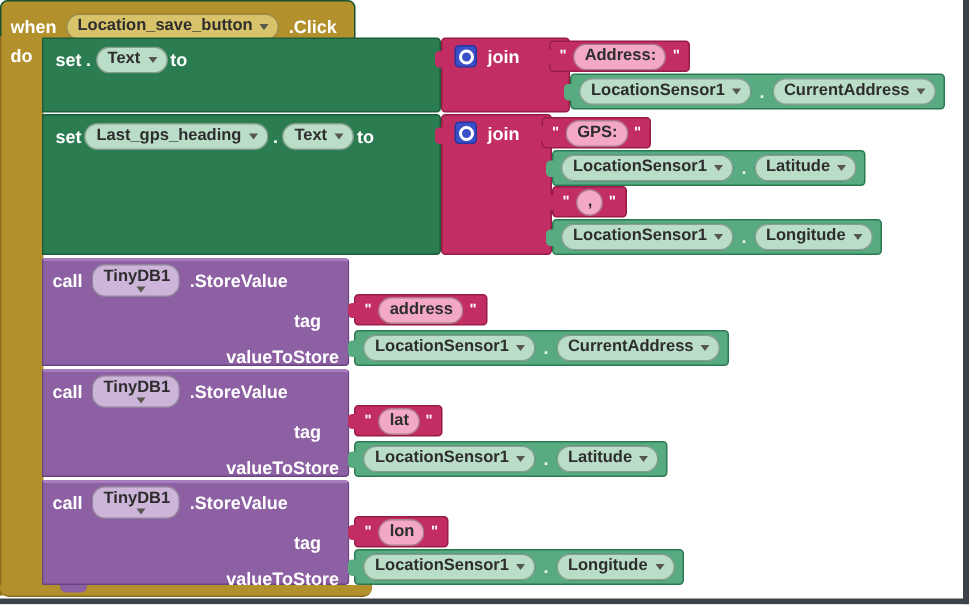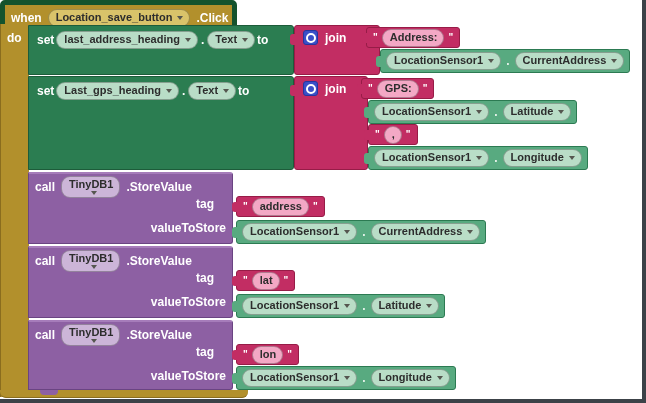--- a/index.html
+++ b/index.html
@@ -29,21 +29,21 @@
     border-top:4px solid #55564f;
   }
   .pill-gold   { background:#d9c36a; }
   .pill-green  { background:#b9ddc7; }
   .pill-purple { background:#ccb5d8;flex-direction:column; }
   .pill-pink   { background:#f3a8c5; }
 
   
   .when-block {
     position:absolute; left:0; top:0; width:237px; height:36px;
-    background:#b2902c; border:5px solid #14532d; border-radius:5px 5px 3px 0;
+    background:#b2902c; border:1px solid #14532d; border-radius:5px 5px 3px 0;
     display:flex; align-items:center; gap:6px; padding:12px 6px;
   }
   .do-col {
     position:absolute; left:0; top:24px; width:29px; height:373px;
     background:#b2902c; border-left:1px solid #8a6d1e;
     padding:4px 0 0 6px;
   }
   .gold-bar {
     position:absolute; left:0; top:390px; width:248px; height:8px;
     background:#b2902c; border-radius:0 0 6px 6px;
@@ -101,21 +101,21 @@
   }
   .getter .dot { color:#e8f4ec; }
 
   
   .callblk {
     position:absolute; left:28px; width:205px;
     background:#8d60a3; border:1px solid #6a4482; border-radius:0 3px 3px 0;
     border-top:2px solid #a67cba;
   }
   .call-head { display:flex; align-items:center; gap:6px; padding:3px 0 0 6px; height:23px; }
-  .call-row  { display:flex; align-items:flex-start; justify-content:flex-end; height:24px; }
+  .call-row  { display:flex; align-items:flex-end; justify-content:flex-end; height:24px; }
   .lbl-tag   { padding-right:18px; }
   .lbl-val   { padding-right:6px; }
 
   .purple-tab {
     position:absolute; left:40px; top:390px; width:18px; height:5px;
     background:#8d60a3; border-radius:0 0 4px 4px;
   }
 
   
   .edge-bottom { position:absolute; left:0; top:399px; width:646px; height:4px; background:#3c4248; }
@@ -136,24 +136,20 @@
   </div>
 
   <div class="do-col">
     <span class="kw">do</span>
   </div>
   <div class="gold-bar"></div>
 
   <div class="setblk" style="top:25px;height:50px;">
     <div class="setrow">
       <span class="kw">set</span>
-      <span class="pill pill-green">
-        <span>last_address_heading</span>
-        <span class="tri"></span>
-      </span>
       <span class="dot">.</span>
       <span class="pill pill-green">
         <span>Text</span>
         <span class="tri"></span>
       </span>
       <span class="kw">to</span>
     </div>
   </div>
 
   <div class="joinblk" style="left:294px;top:25px;width:86px;height:50px;">

